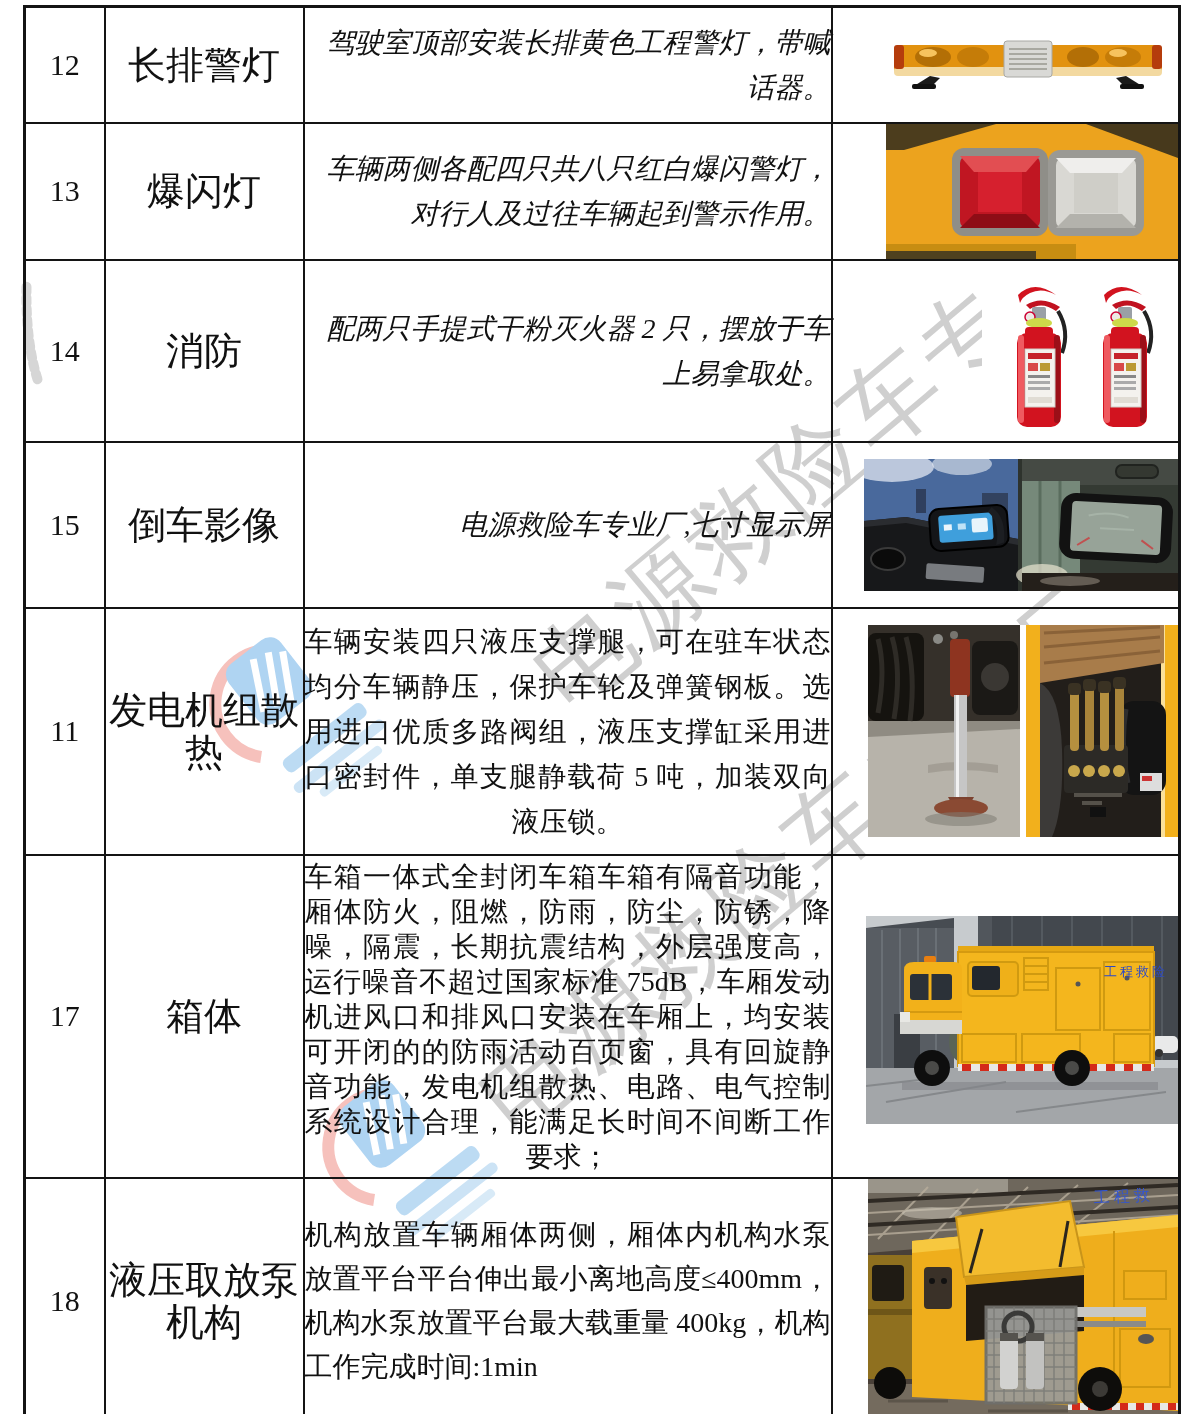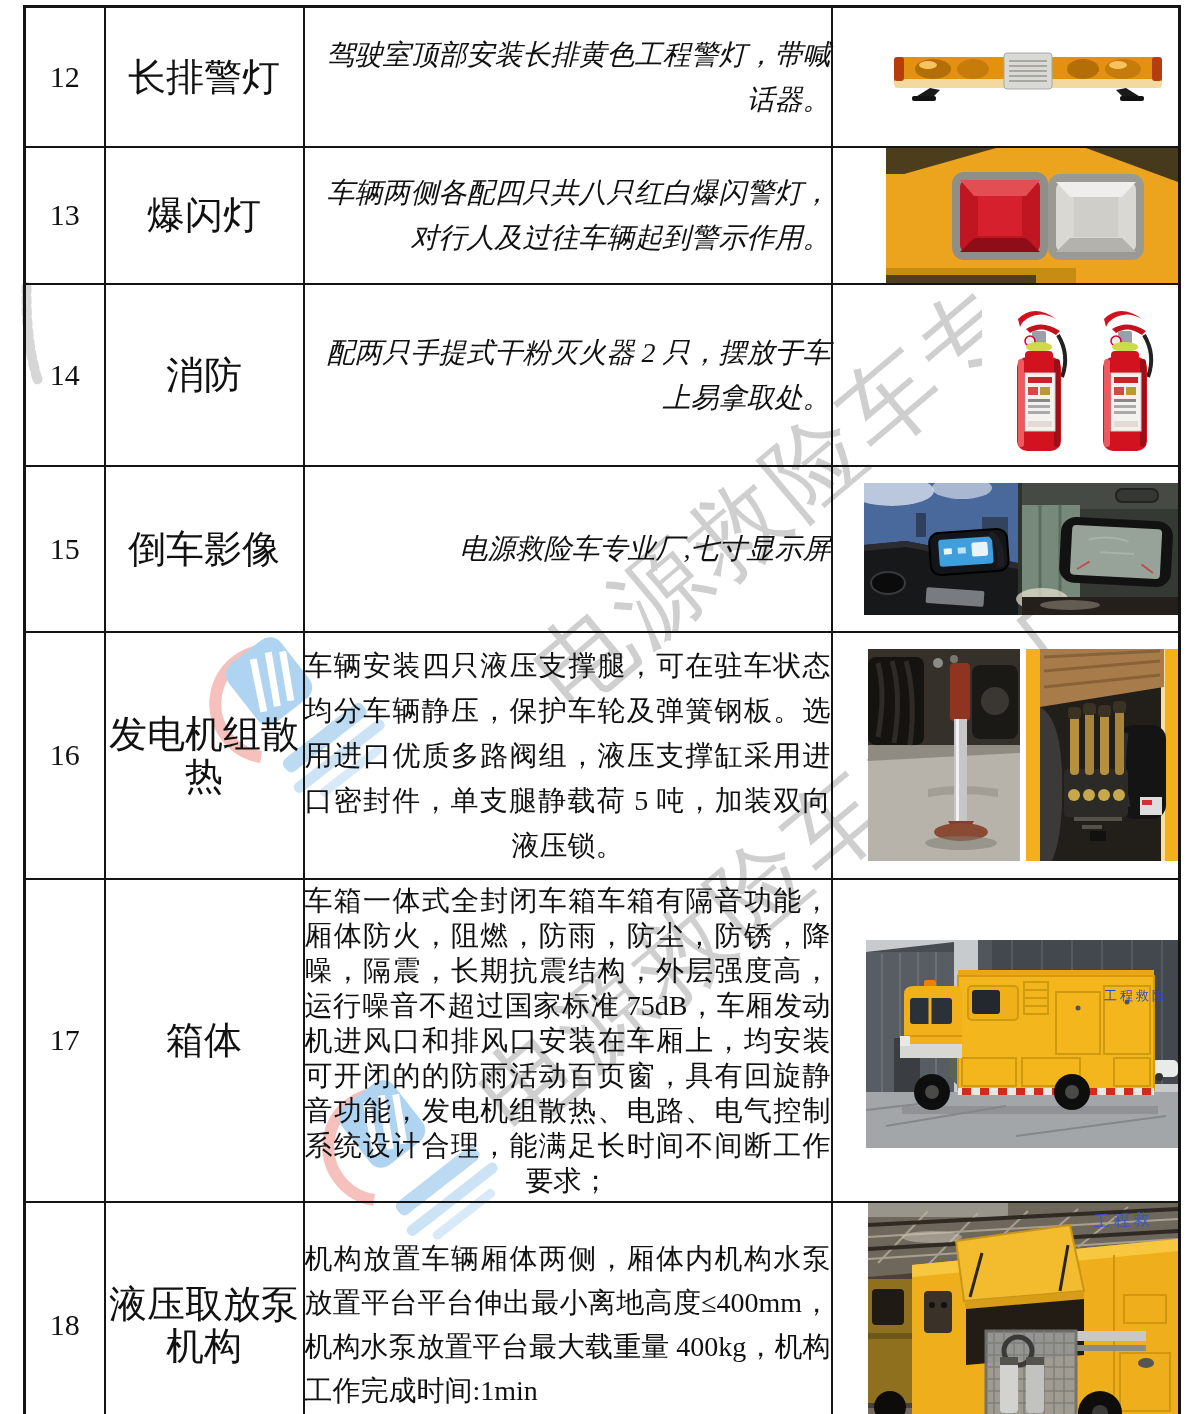--- a/index.html
+++ b/index.html
@@ -87,21 +87,21 @@
 
   <table class="spec">
     <colgroup>
         <col class="c-no">
         <col class="c-name">
         <col class="c-desc">
         <col class="c-img">
       </colgroup>
 
     <tbody>
-        <tr class="r12" style="height:140px;">
+        <tr class="r12" style="height:116px;">
       <td class="cell no">12</td>
       <td class="cell name">长排警灯</td>
       <td class="cell desc center">驾驶室顶部安装长排黄色工程警灯，带喊话器。</td>
       <td class="cell">
             <div class="imgwrap">
         <svg width="300" height="84" viewBox="0 0 300 84">
           <rect width="300" height="84" fill="#ffffff"></rect>
           <rect x="16" y="22" width="268" height="30" rx="6" fill="#e2920f"></rect>
           <rect x="16" y="44" width="268" height="9" rx="4" fill="#f3d9a0"></rect>
           <rect x="16" y="22" width="10" height="24" rx="3" fill="#b53c0c"></rect>
@@ -253,21 +253,21 @@
             </g>
             <rect x="158" y="114" width="156" height="18" fill="#241f1a"></rect>
             <ellipse cx="206" cy="122" rx="30" ry="5" fill="#8d867a" opacity=".6"></ellipse>
           </g>
         </svg>
       </div>
           </td>
     </tr>
 
     <tr class="r16" style="height:247px;">
-      <td class="cell no">16</td>
+      <td class="cell no">11</td>
       <td class="cell name">发电机组散热</td>
       <td class="cell desc justify-c">车辆安装四只液压支撑腿，可在驻车状态均分车辆静压，保护车轮及弹簧钢板。选用进口优质多路阀组，液压支撑缸采用进口密封件，单支腿静载荷 5 吨，加装双向液压锁。</td>
       <td class="cell">
             <div class="imgwrap">
         <svg width="310" height="212" viewBox="0 0 310 212">
           <rect width="310" height="212" fill="#ffffff"></rect>
           <g>
             <rect x="0" y="0" width="152" height="212" fill="#b7b3aa"></rect>
             <rect x="0" y="0" width="152" height="96" fill="#35302a"></rect>
             <path d="M0 96 L152 96 L152 104 L0 112 Z" fill="#8f8b82"></path>

